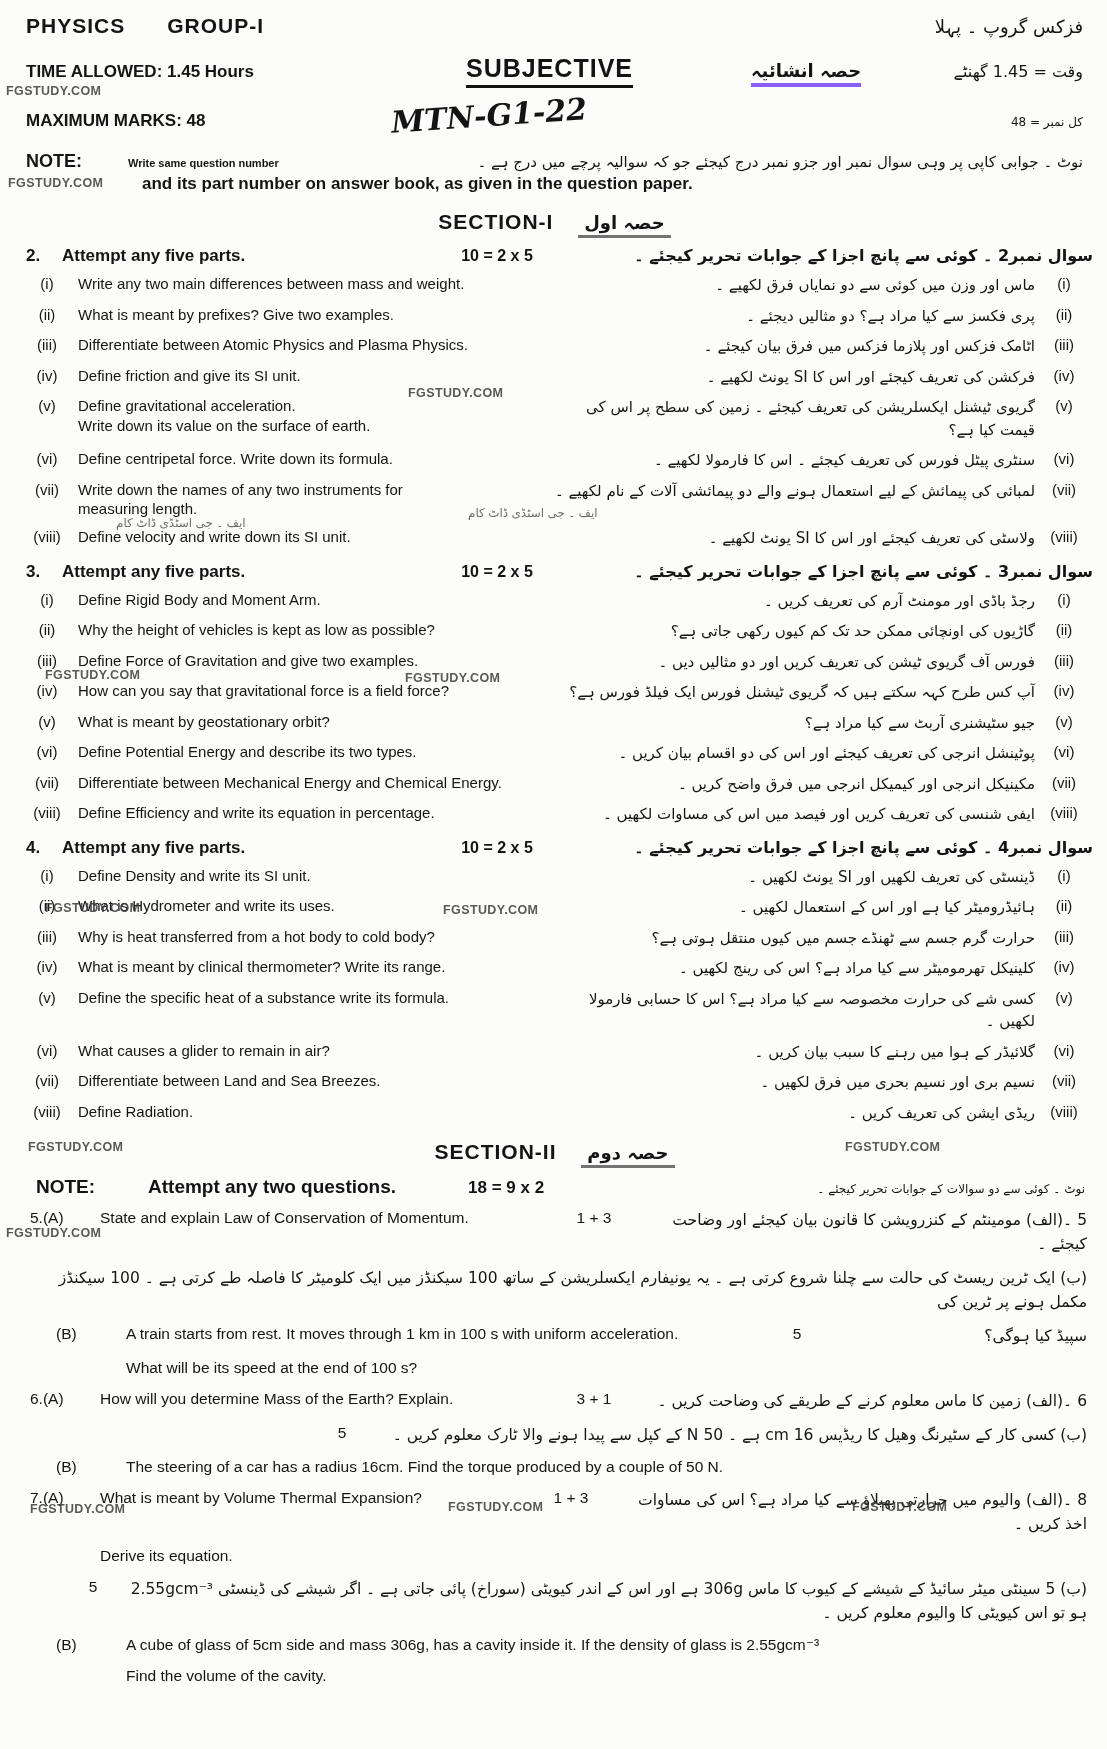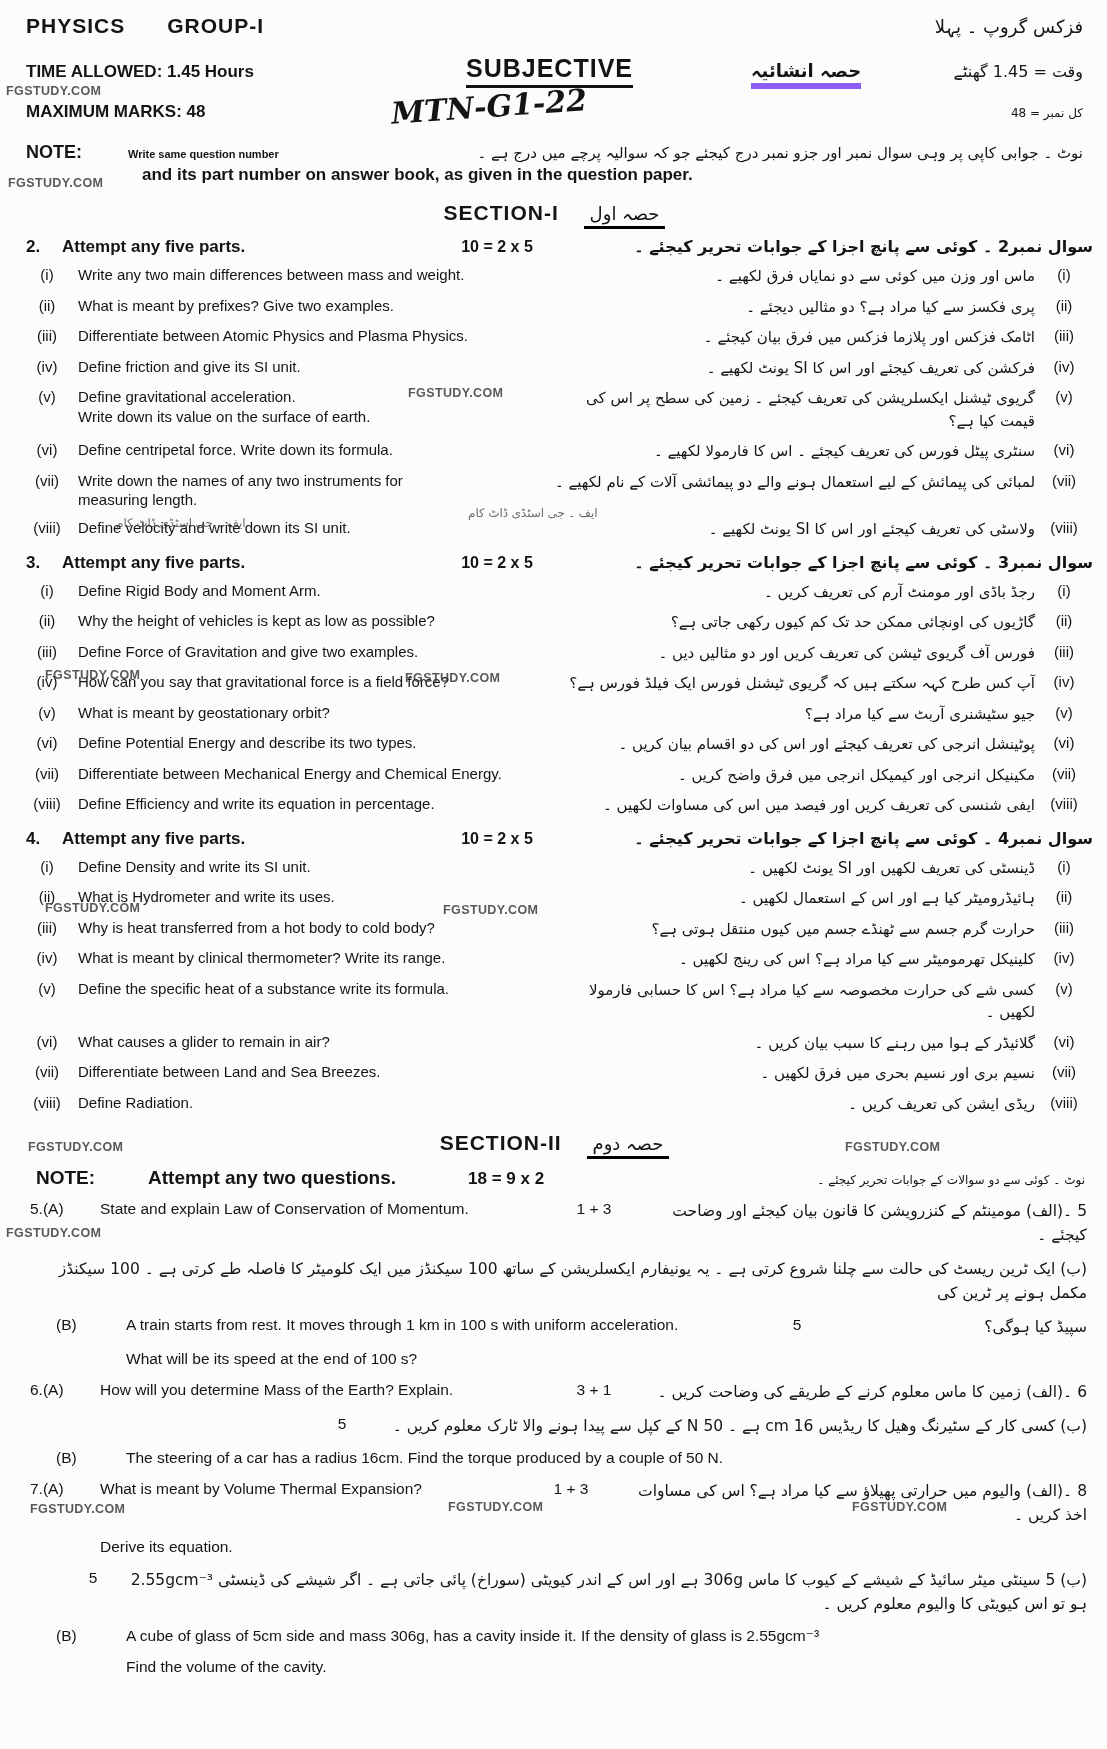--- a/index.html
+++ b/index.html
@@ -9,36 +9,36 @@
   .urdu{direction:rtl;unicode-bidi:plaintext;font-family:"DejaVu Sans","Liberation Sans",sans-serif;}
 
   
   .hrow1{display:flex;justify-content:space-between;align-items:baseline;padding:4px 10px 0 10px;}
   .t-subject{font-size:21px;font-weight:bold;letter-spacing:1px;}
   .t-group{font-size:21px;font-weight:bold;letter-spacing:1px;margin-left:42px;}
   .t-ur{font-size:18px;}
   .hrow2{display:flex;align-items:baseline;margin-top:16px;padding:0 10px;}
   .h-time{font-size:17px;font-weight:bold;width:440px;flex:none;}
   .h-subj{font-size:25px;font-weight:bold;letter-spacing:1px;border-bottom:3px solid #111;padding-bottom:2px;flex:none;}
-  .h-ptype-ur{margin-left:118px;font-size:18px;font-weight:bold;border-bottom:6px solid #8b5cf6;padding-bottom:2px;flex:none;}
+  .h-ptype-ur{margin-left:118px;font-size:18px;font-weight:bold;border-bottom:4px solid #8b5cf6;padding-bottom:2px;flex:none;}
   .h-time-ur{flex:1;font-size:16px;}
-  .hrow3{display:flex;align-items:baseline;margin-top:0;padding:0 10px;}
+  .hrow3{display:flex;align-items:baseline;margin-top:10px;padding:0 10px;}
   .h-marks{font-size:17px;font-weight:bold;width:365px;flex:none;}
   .h-code{font-size:30px;font-style:italic;font-weight:bold;font-family:"DejaVu Serif",serif;
           display:inline-block;transform:rotate(-4deg);flex:none;}
   .h-marks-ur{flex:1;text-align:right;font-size:12px;}
   .hrow4{display:flex;align-items:baseline;margin-top:18px;padding:0 10px;}
   .h-note-label{font-size:18px;font-weight:bold;width:102px;flex:none;}
   .h-note-en{font-size:11px;font-weight:bold;width:330px;flex:none;}
   .h-note-ur{flex:1;text-align:right;font-size:15px;}
   .hrow5{font-weight:bold;font-size:17px;padding-left:126px;margin-top:2px;}
 
   
   .sec-title{text-align:center;font-weight:bold;font-size:21px;margin-top:16px;letter-spacing:1px;}
-  .sec-ur{font-size:18px;font-weight:normal;border-bottom:3px solid #000000;padding:0 6px 2px 6px;margin-left:18px;}
+  .sec-ur{font-size:18px;font-weight:bold;border-bottom:3px solid #737373;padding:0 6px 2px 6px;margin-left:18px;}
 
   
   .q-head{display:flex;align-items:baseline;margin:12px 0 4px 0;font-weight:bold;}
   .q-no{width:36px;padding-left:10px;font-size:17px;flex:none;}
   .q-instr{width:330px;font-size:17px;flex:none;}
   .q-marks{width:210px;text-align:center;font-size:16px;flex:none;}
   .q-ur{flex:1;text-align:right;font-size:16px;}
 
   
   .part{display:flex;align-items:flex-start;margin:8px 0;font-size:15px;line-height:1.32;}

